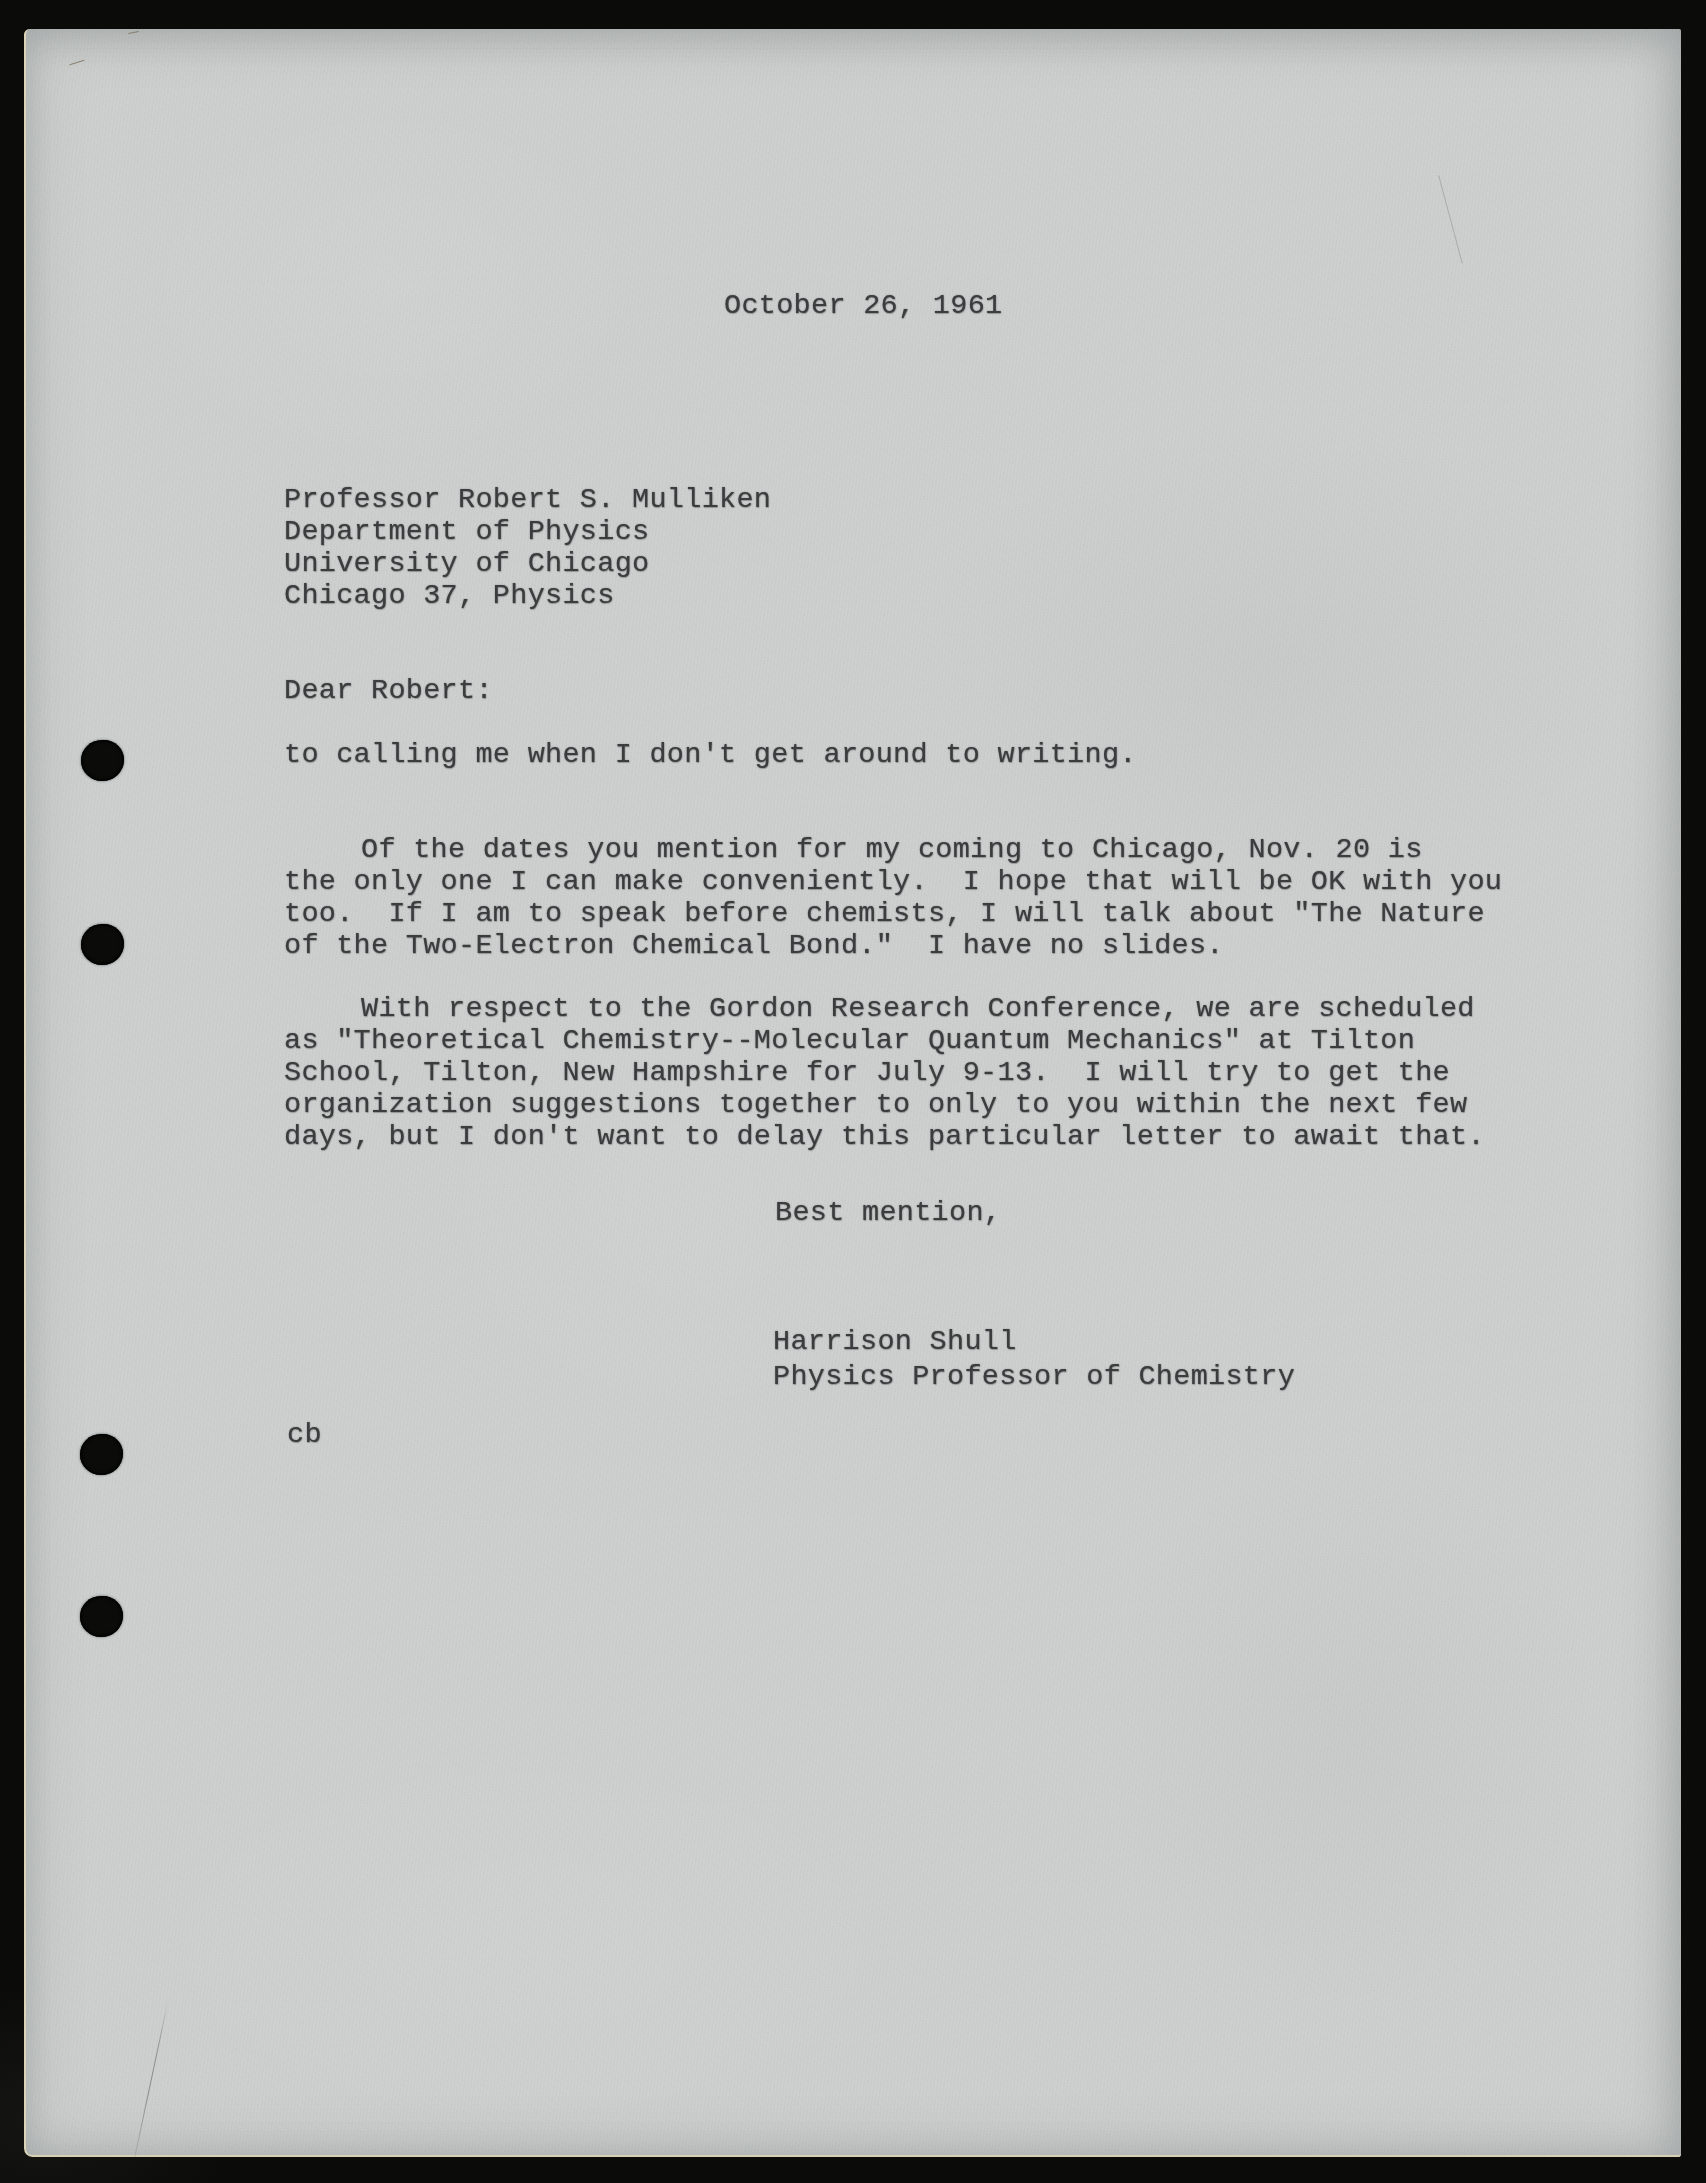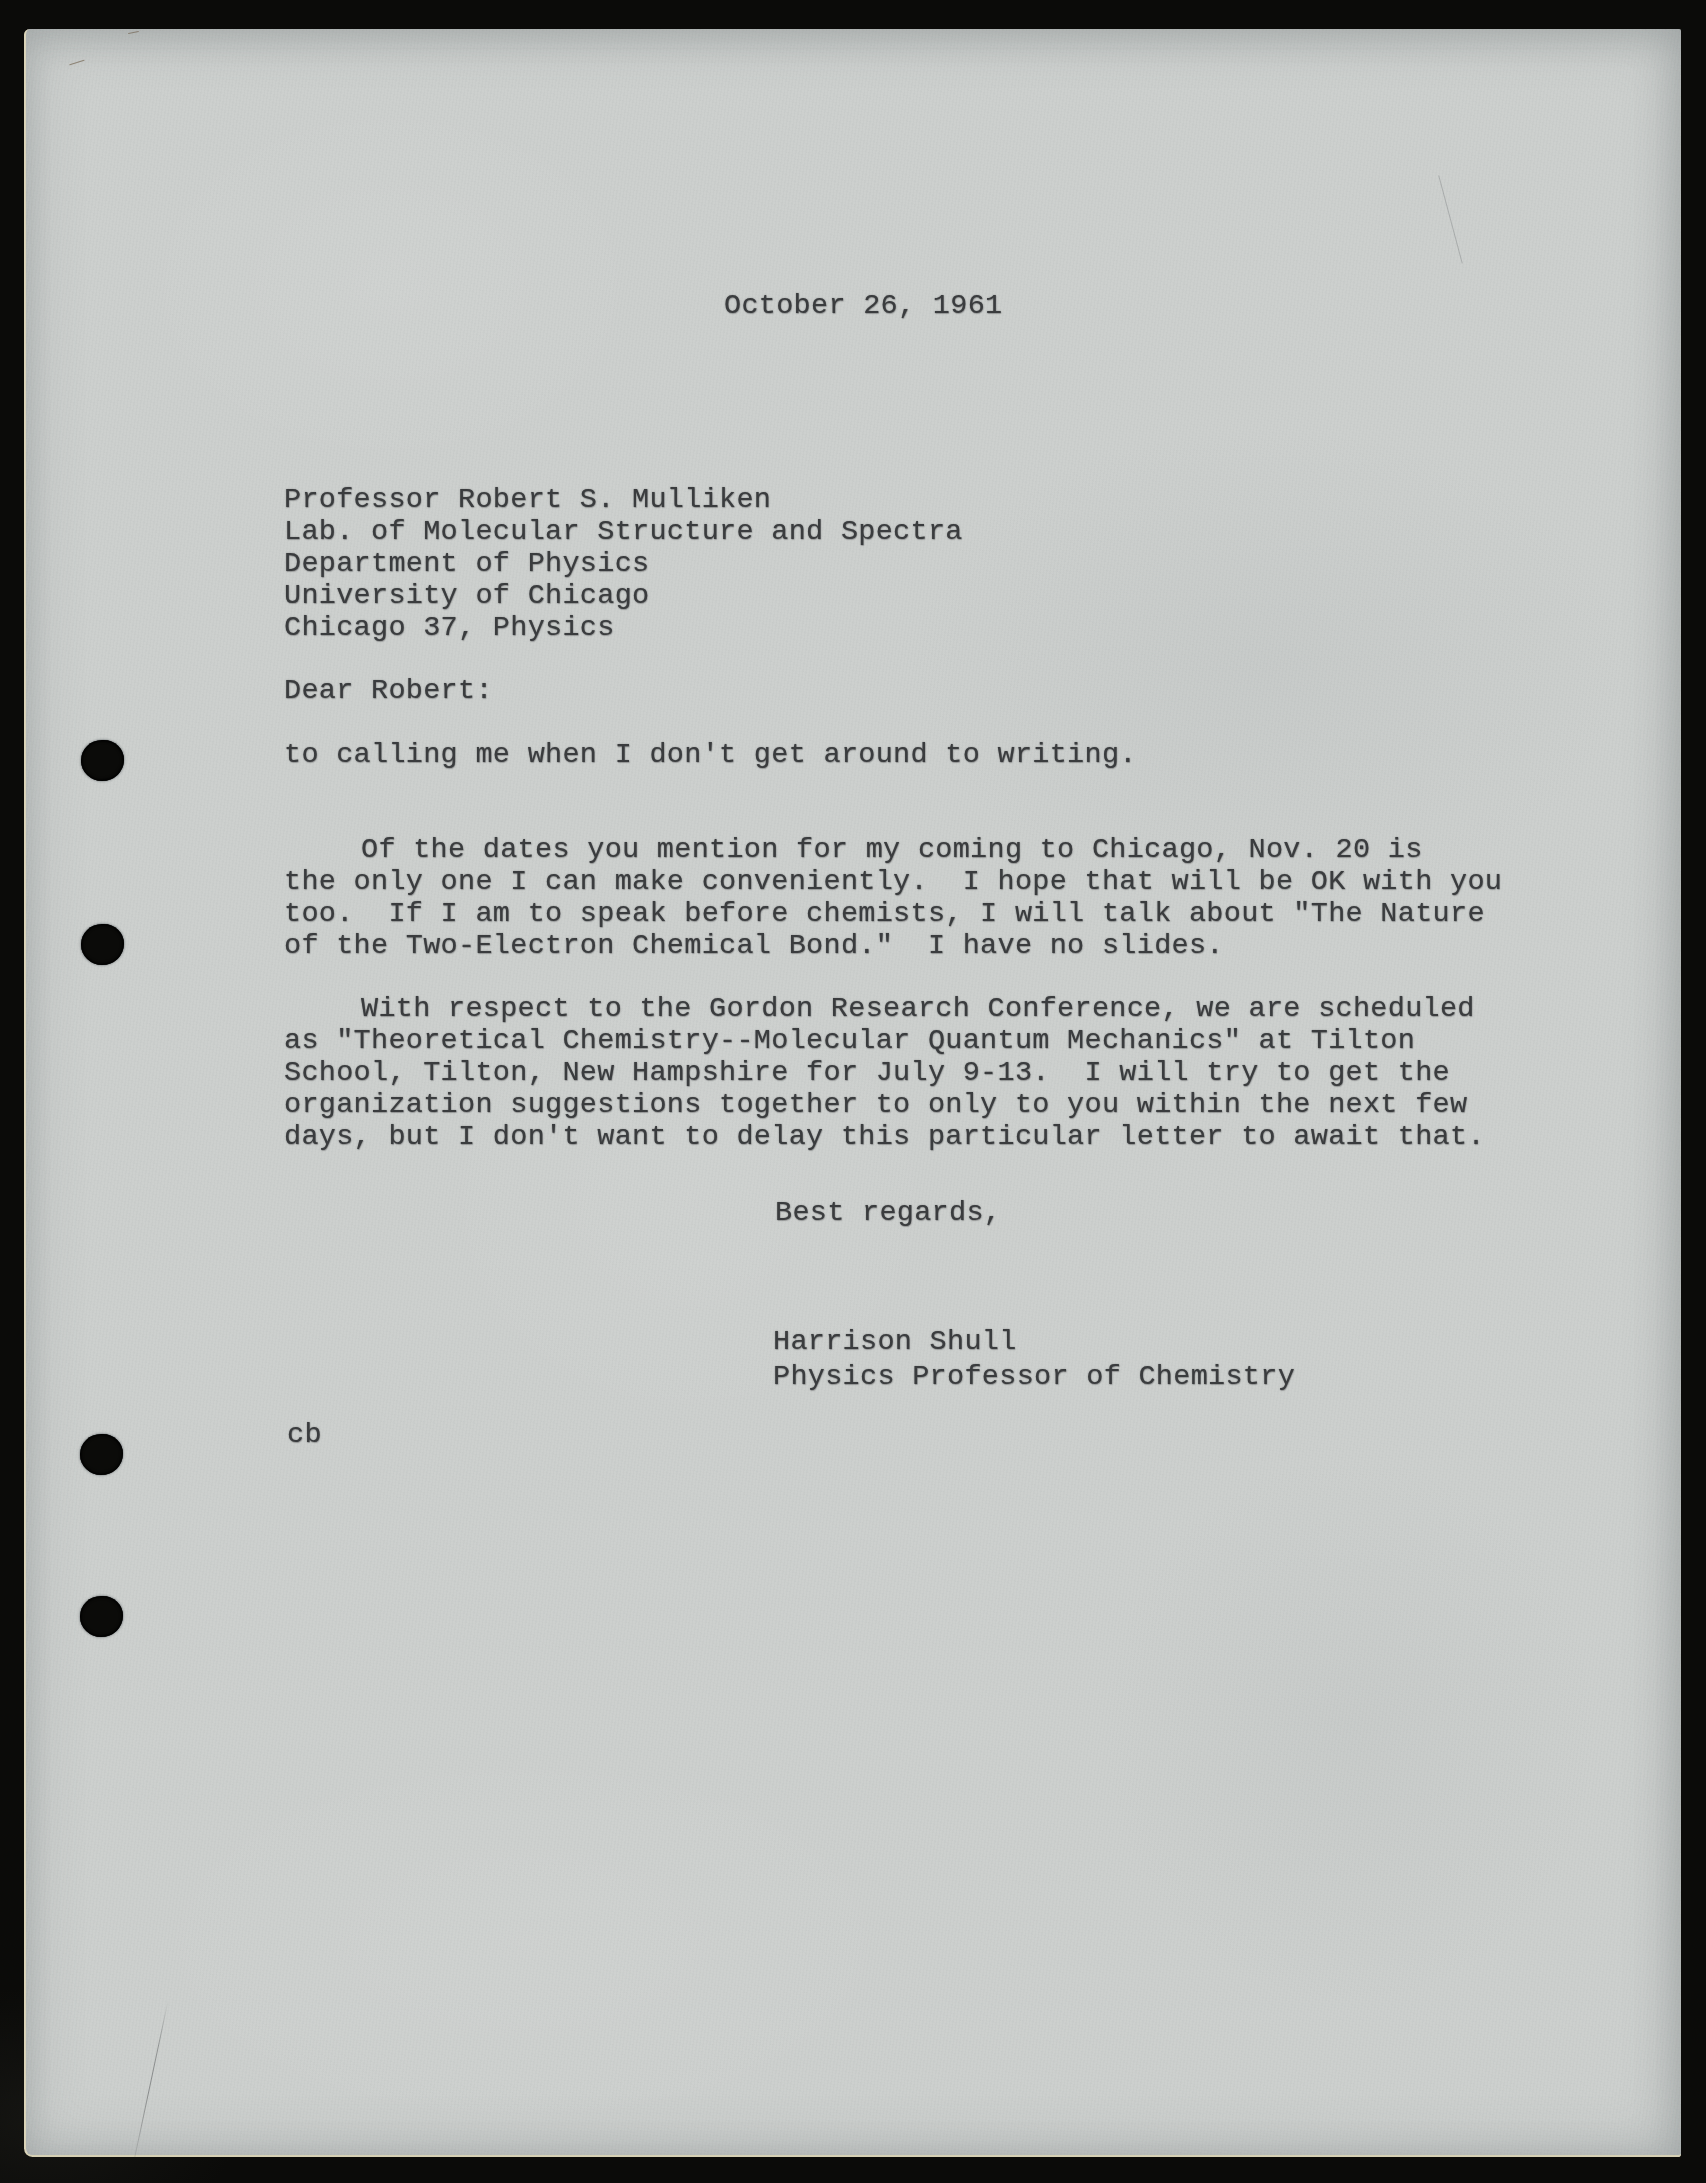--- a/index.html
+++ b/index.html
@@ -92,21 +92,20 @@
 
     <div class="fiber fiber-1"></div>
     <div class="fiber fiber-2"></div>
     <div class="crease-tr"></div>
     <div class="crease-bl"></div>
 
     <div class="tw" style="left:698px; top:261px;">October 26, 1961</div>
 
     <div class="tw" style="left:258px; top:455px;">
       <span class="line">Professor Robert S. Mulliken</span>
-      <span class="line">Lab. of Molecular Structure and Spectra</span>
       <span class="line">Department of Physics</span>
       <span class="line">University of Chicago</span>
       <span class="line">Chicago 37, Physics</span>
     </div>
 
     <div class="tw" style="left:258px; top:646px;">Dear Robert:</div>
 
     <div class="tw" style="left:258px; top:710px;">
       <span class="line">to calling me when I don't get around to writing.</span>
     </div>
@@ -119,21 +118,21 @@
     </div>
 
     <div class="tw" style="left:258px; top:964px;">
       <span class="line first">With respect to the Gordon Research Conference, we are scheduled</span>
       <span class="line">as "Theoretical Chemistry--Molecular Quantum Mechanics" at Tilton</span>
       <span class="line">School, Tilton, New Hampshire for July 9-13.  I will try to get the</span>
       <span class="line">organization suggestions together to only to you within the next few</span>
       <span class="line">days, but I don't want to delay this particular letter to await that.</span>
     </div>
 
-    <div class="tw" style="left:749px; top:1168px;">Best regards,</div>
+    <div class="tw" style="left:749px; top:1168px;">Best mention,</div>
 
     <div class="tw sig-block" style="left:747px; top:1295px;">
       <span class="line">Harrison Shull</span>
       <span class="line">Physics Professor of Chemistry</span>
     </div>
 
     <div class="tw" style="left:261px; top:1390px;">cb</div>
 
   </div>
 </div>

